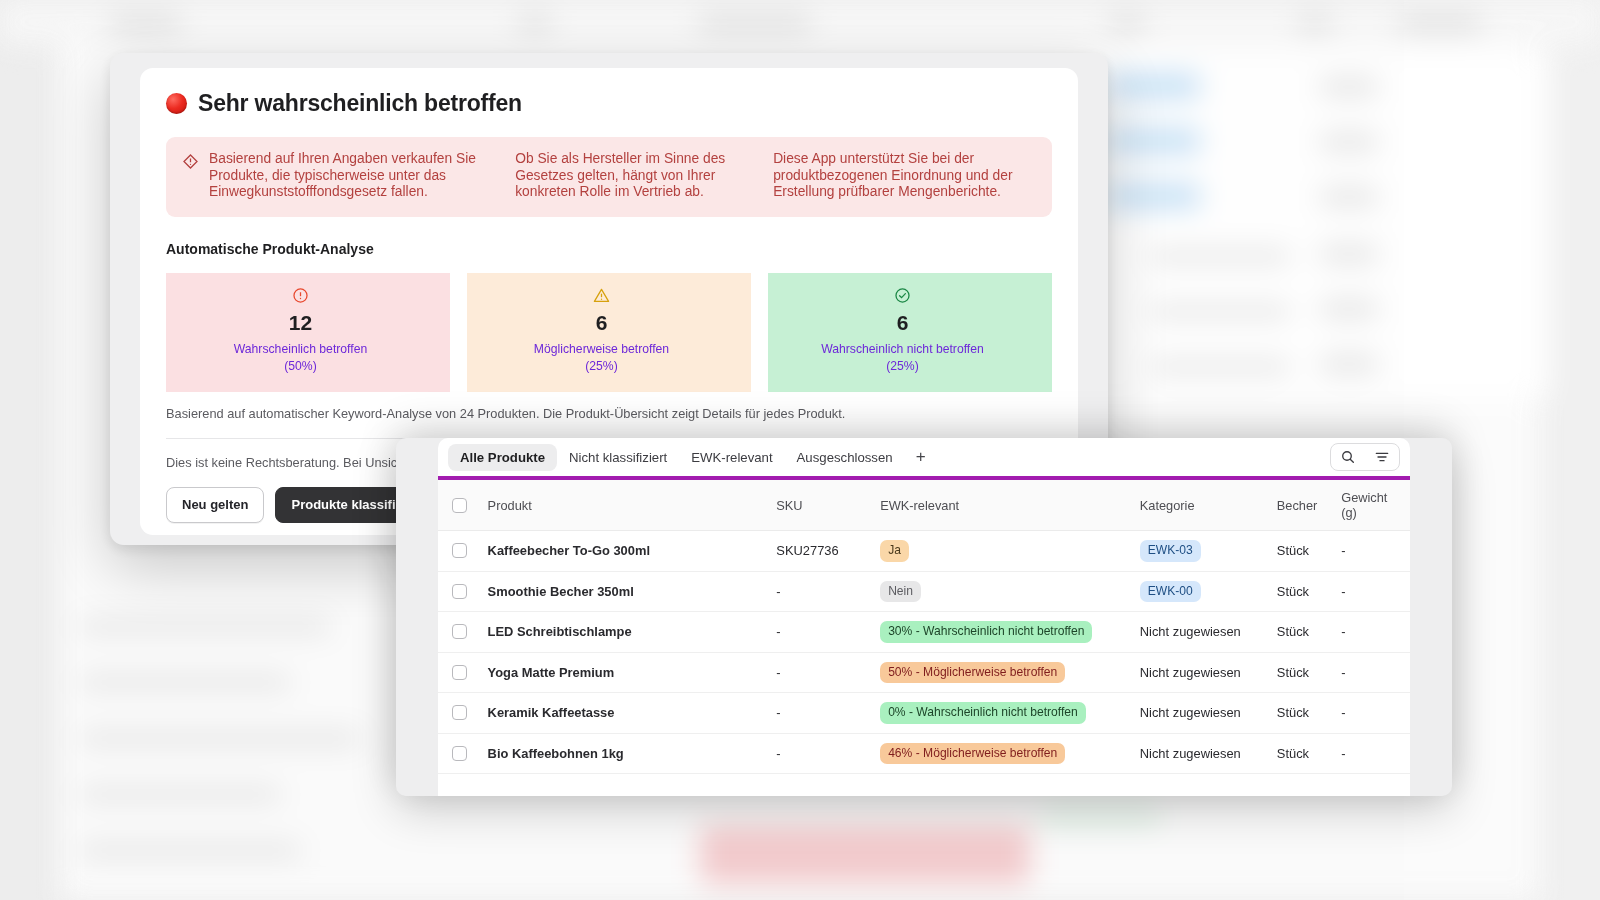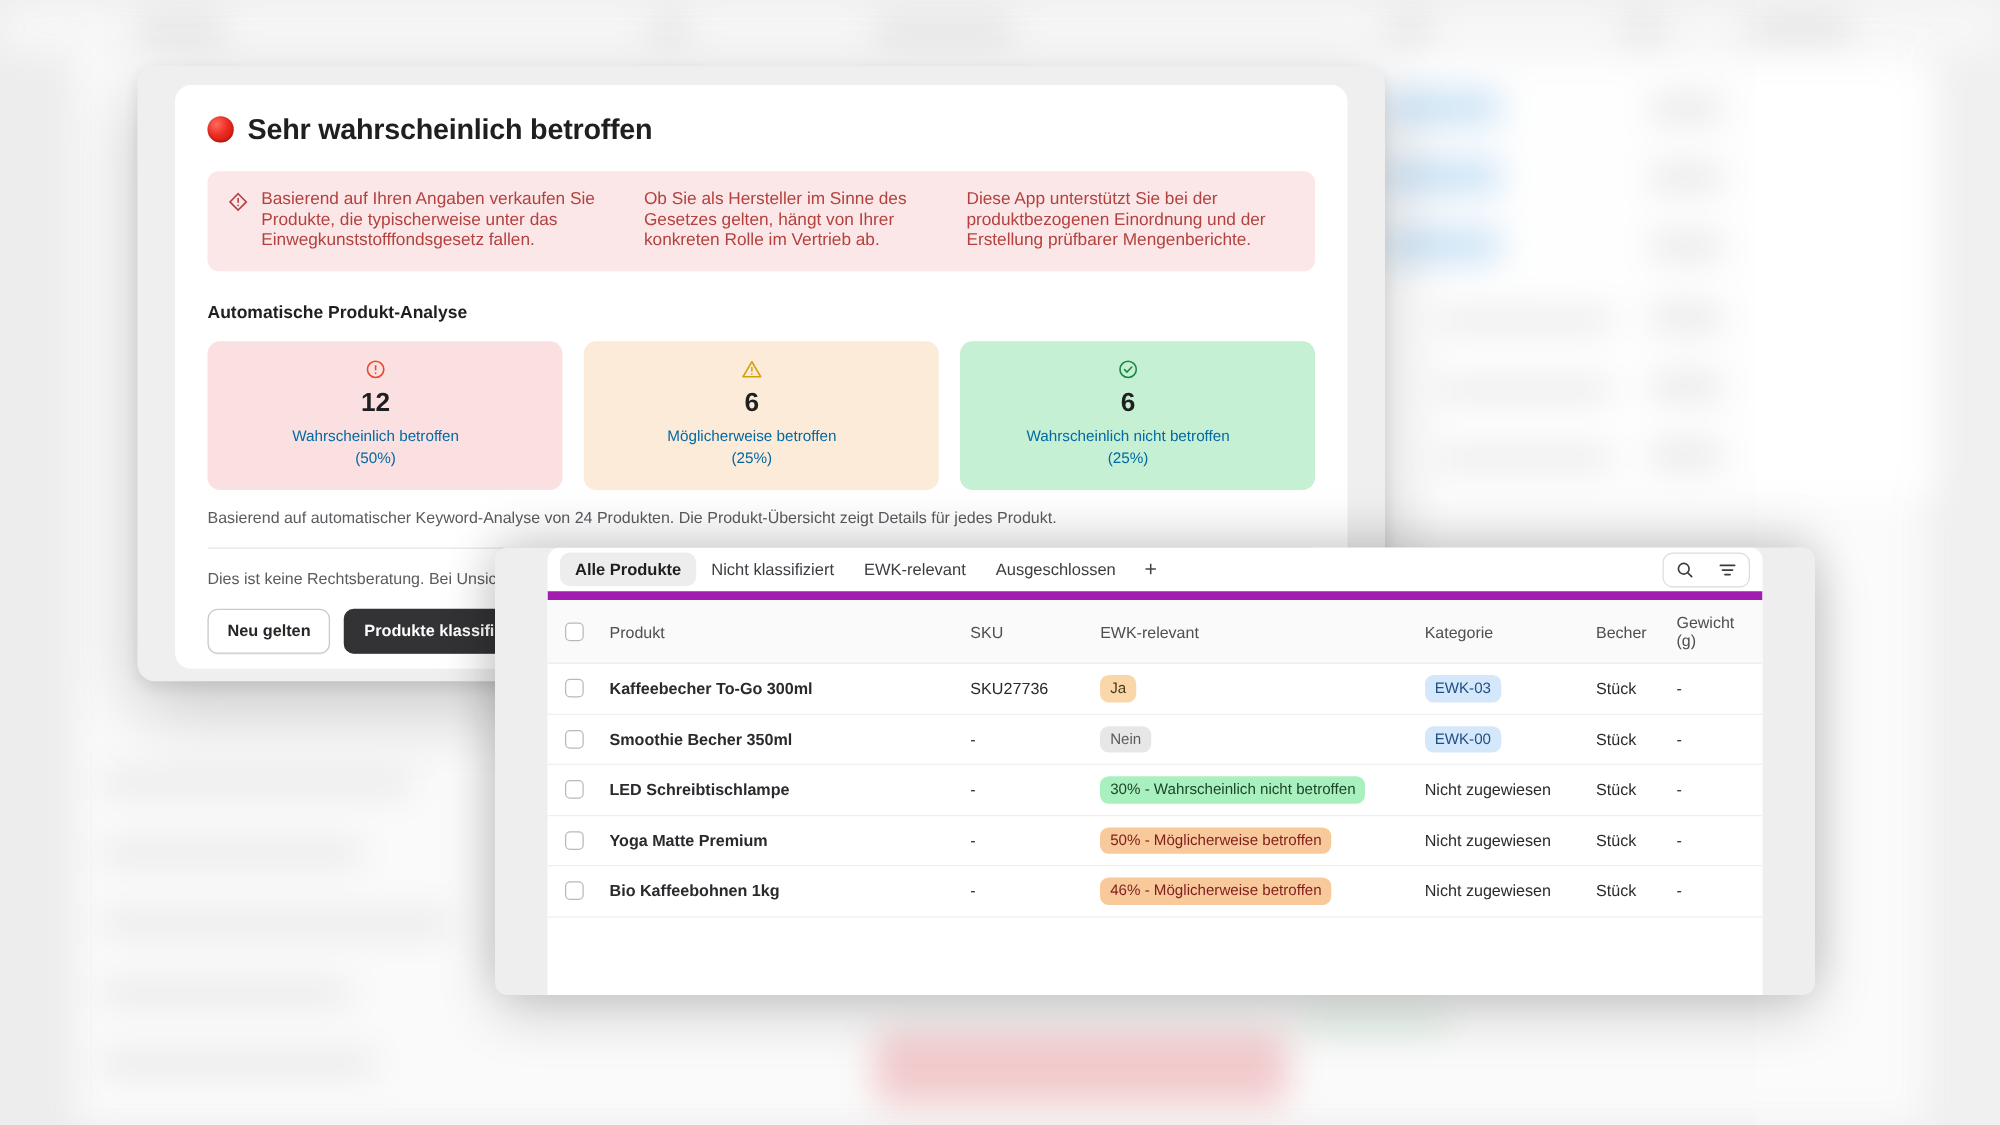--- a/index.html
+++ b/index.html
@@ -49,28 +49,28 @@
     display: flex; gap: 10px; margin-bottom: 24px;
   }
   .alert .ico { flex: none; width: 17px; height: 17px; margin-top: 2px; }
   .alert .lines { display: flex; flex-direction: row; gap: 22px; }
   .alert p { font-size: 13.8px; color: #b3413f; line-height: 1.2; }
 
   .sec-title { font-size: 14px; font-weight: 700; color: #1f1f21; margin-bottom: 16px; }
 
   .stat-row { display: flex; gap: 17px; }
   .stat {
-    flex: 1; border-radius: 10px; padding: 14px 25px 16px 10px; text-align: center;
+    flex: 1; border-radius: 0; padding: 14px 25px 16px 10px; text-align: center;
   }
   .stat.red   { background: #fbe0e2; }
   .stat.amber { background: #fdebd9; }
   .stat.green { background: #c6f0d4; }
   .stat .sico { height: 17px; margin-bottom: 7px; }
   .stat .num { font-size: 21px; font-weight: 700; color: #1f1f21; margin-bottom: 6px; }
-  .stat .lbl { font-size: 12.2px; color: #0369a1; line-height: 1.45; }
+  .stat .lbl { font-size: 12.2px; color: #6d28d9; line-height: 1.45; }
 
   .foot-note { font-size: 12.8px; color: #5b5b60; margin-top: 14px; }
   .divider { height: 1px; background: #e6e6e8; margin: 17px 0 16px 0; }
   .disclaimer { font-size: 12.8px; color: #5b5b60; margin-bottom: 17px; }
 
   .btn-row { display: flex; gap: 11px; }
   .btn {
     font-size: 13px; font-weight: 700; border-radius: 8px; padding: 8px 15px;
     cursor: pointer; white-space: nowrap; line-height: 1.35;
   }
@@ -83,21 +83,21 @@
     background: #eeeeef; border-radius: 10px;
     box-shadow: 0 -10px 40px rgba(0,0,0,.14), 0 14px 46px rgba(0,0,0,.18);
     overflow: hidden;
   }
   .panel-card {
     position: absolute; left: 42px; top: 0px; width: 972px; height: 358px;
     background: #fff; border-radius: 10px 10px 0 0; overflow: hidden;
   }
   .tabbar {
     height: 42px; display: flex; align-items: center; padding: 0 10px 0 10px;
-    border-bottom: 7px solid #a21caf;
+    border-bottom: 4px solid #a21caf;
   }
   .tab {
     font-size: 13.2px; color: #3c3c41; padding: 6px 12px; border-radius: 8px;
     cursor: pointer; white-space: nowrap;
   }
   .tab.active { background: #ededee; font-weight: 700; color: #1f1f21; }
   .tab-add { font-size: 17px; color: #45454a; padding: 2px 11px; cursor: pointer; }
   .tab-tools { margin-left: auto; display: flex; align-items: center;
     border: 1px solid #dcdcde; border-radius: 8px; overflow: hidden; background: #fff; }
   .tool { padding: 5px 9px; cursor: pointer; display: flex; align-items: center; }
@@ -337,20 +337,31 @@
             <td class="c-sku muted">-</td>
             <td class="c-ewk"><span class="badge b-orange">50% - Möglicherweise betroffen</span></td>
             <td class="c-kat muted">Nicht zugewiesen</td>
             <td class="c-ein muted">Stück</td>
             <td class="c-gew muted">-</td>
           </tr>
           <tr>
             <td class="c-check">
                 <span class="cbox"></span>
               </td>
+            <td class="c-prod prodname">Keramik Kaffeetasse</td>
+            <td class="c-sku muted">-</td>
+            <td class="c-ewk"><span class="badge b-green">0% - Wahrscheinlich nicht betroffen</span></td>
+            <td class="c-kat muted">Nicht zugewiesen</td>
+            <td class="c-ein muted">Stück</td>
+            <td class="c-gew muted">-</td>
+          </tr>
+          <tr>
+            <td class="c-check">
+                <span class="cbox"></span>
+              </td>
             <td class="c-prod prodname">Bio Kaffeebohnen 1kg</td>
             <td class="c-sku muted">-</td>
             <td class="c-ewk"><span class="badge b-orange">46% - Möglicherweise betroffen</span></td>
             <td class="c-kat muted">Nicht zugewiesen</td>
             <td class="c-ein muted">Stück</td>
             <td class="c-gew muted">-</td>
           </tr>
 
         </tbody>
       </table>

